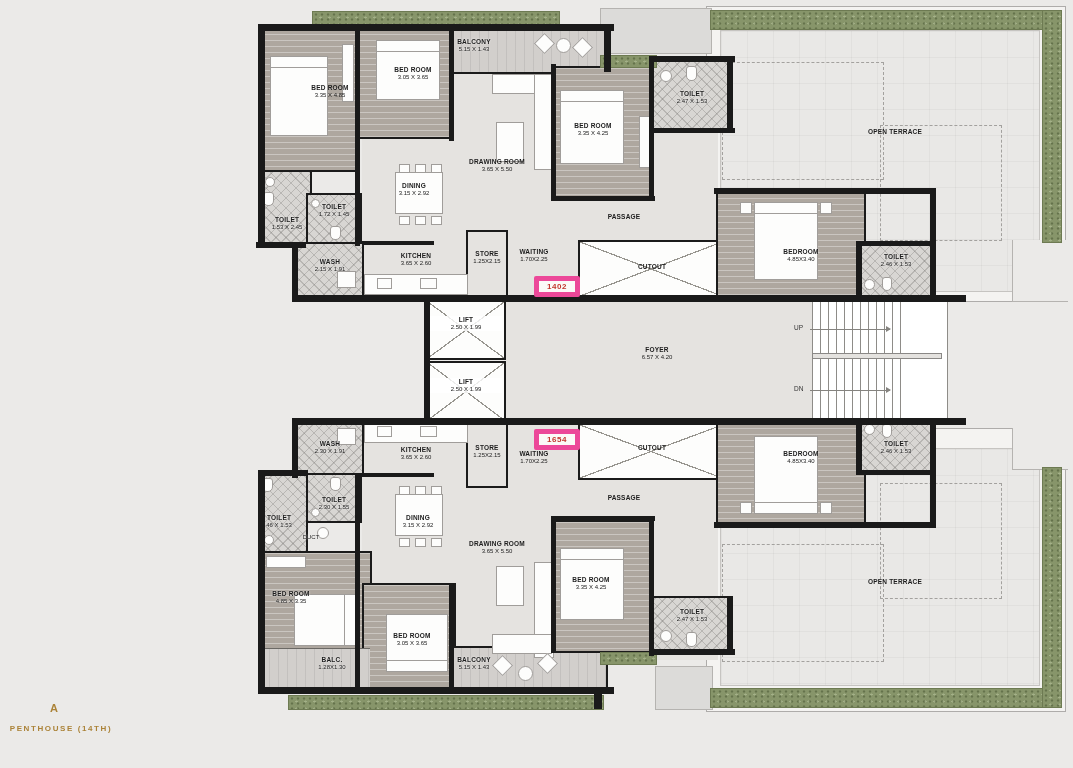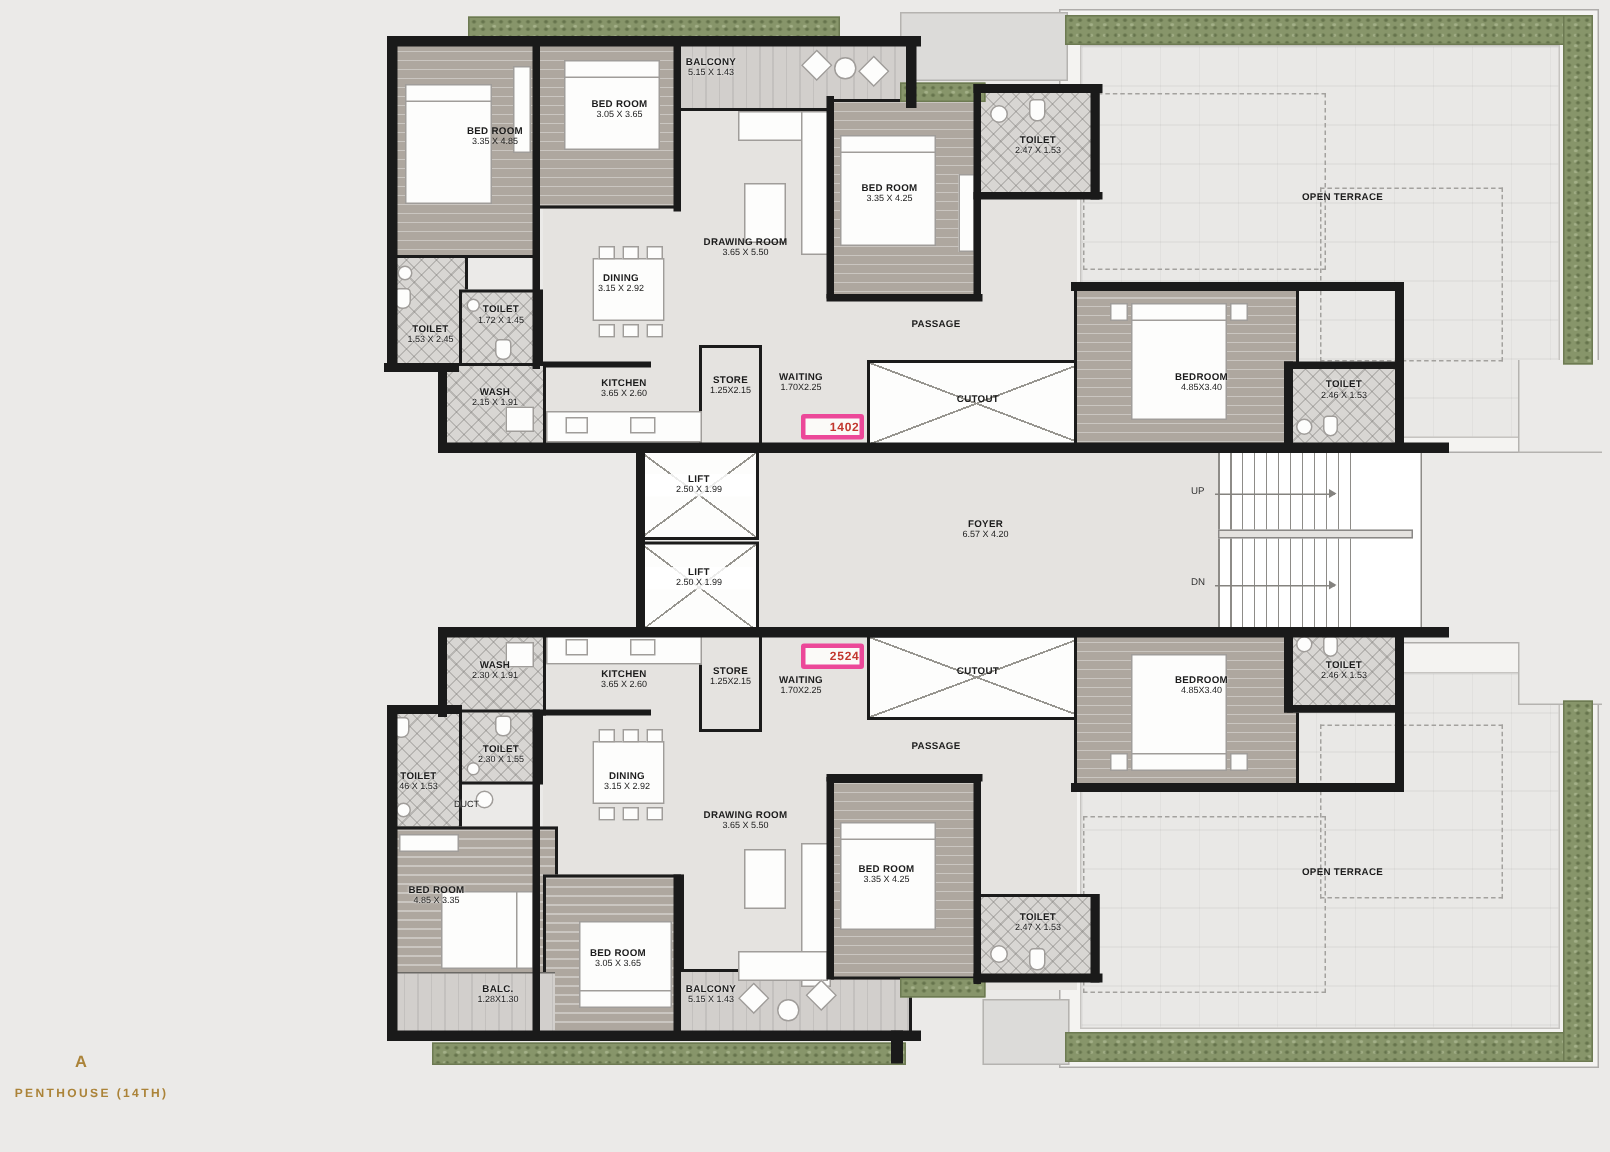--- a/index.html
+++ b/index.html
@@ -28,22 +28,22 @@
   .fur{position:absolute;background:#fdfdfc;border:1px solid #a09d9a;box-sizing:border-box;z-index:18}
   .cir{border-radius:50%}
   .dia{transform:rotate(45deg)}
   .wc{border-radius:3px 3px 5px 5px}
   .dash{position:absolute;border:1px dashed #a3a19e;z-index:6}
   .lbl{position:absolute;text-align:center;color:#1c1c1c;z-index:40}
   .nm{display:block;font-weight:700;font-size:6.5px;line-height:8px;letter-spacing:.2px;white-space:nowrap}
   .dm{display:block;font-weight:400;font-size:6px;line-height:7px;white-space:nowrap}
   .onfloor .nm,.onfloor .dm{text-shadow:0 0 2px rgba(255,255,255,.9)}
   .liftlbl span{background:rgba(255,255,255,.82);padding:0 1px}
-  .badge{position:absolute;z-index:45;color:#c2372e;border:3px solid #ec4899;background:#fbfaf8;
-         font-weight:700;font-size:8px;line-height:11px;text-align:right;border-radius:2px;letter-spacing:.5px}
+  .badge{position:absolute;z-index:45;color:#c2372e;border:5px solid #ec4899;background:#fbfaf8;
+         font-weight:700;font-size:8px;line-height:11px;text-align:center;border-radius:2px;letter-spacing:.5px}
   .gold{position:absolute;color:#ab8338;font-weight:700;z-index:50;text-align:center}
   .stair{position:absolute;background:#ffffff;border-right:1px solid #8e8c88;box-sizing:border-box;z-index:10}
   .treads{position:absolute;left:0;top:0;height:100%;width:92px;
           background-image:repeating-linear-gradient(90deg,#8e8c88 0 1px,transparent 1px 8px)}
   .rail{position:absolute;background:#e4e2df;border:1px solid #8a8886;box-sizing:border-box}
   .arr{position:absolute;height:1px;background:#85837f;z-index:35}
   .arr:after{content:"";position:absolute;right:-1px;top:-3.5px;border-left:5px solid #85837f;
              border-top:3.5px solid transparent;border-bottom:3.5px solid transparent}
   .updn{position:absolute;font-size:6.5px;color:#333;z-index:35}
 </style>
@@ -328,21 +328,21 @@
       <span class="dm">3.65 X 2.60</span>
     </div>
   <div class="lbl" style="left:466px;top:444px;width:42px">
       <span class="nm">STORE</span>
       <span class="dm">1.25X2.15</span>
     </div>
   <div class="lbl" style="left:506px;top:450px;width:56px">
       <span class="nm">WAITING</span>
       <span class="dm">1.70X2.25</span>
     </div>
-  <div class="badge" style="left:534px;top:429px;width:36px">2524</div>
+  <div class="badge" style="left:534px;top:429px;width:36px">1654</div>
   <div class="lbl onfloor" style="left:308px;top:496px;width:52px">
       <span class="nm">TOILET</span>
       <span class="dm">2.30 X 1.55</span>
     </div>
   <div class="lbl onfloor" style="left:258px;top:514px;width:42px">
       <span class="nm">TOILET</span>
       <span class="dm">46 X 1.53</span>
     </div>
   <div class="lbl onfloor" style="left:296px;top:534px;width:30px">
       <span class="dm">DUCT</span>

